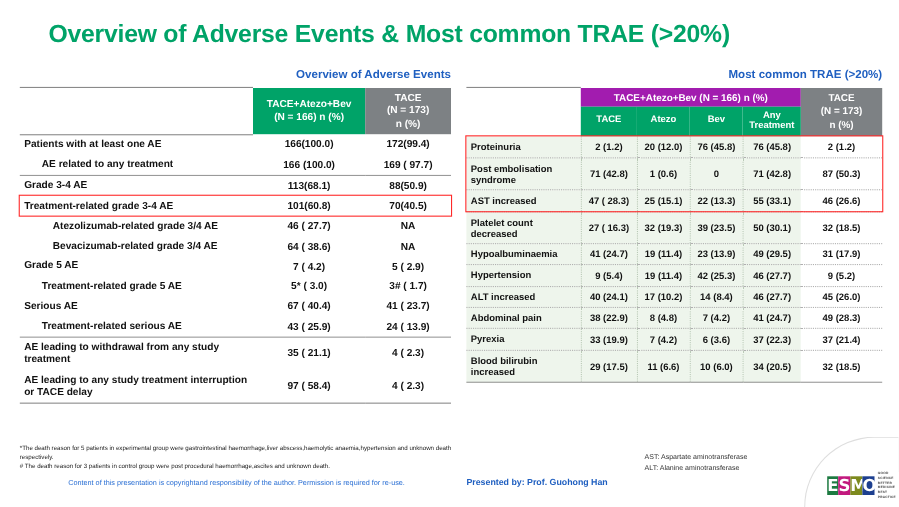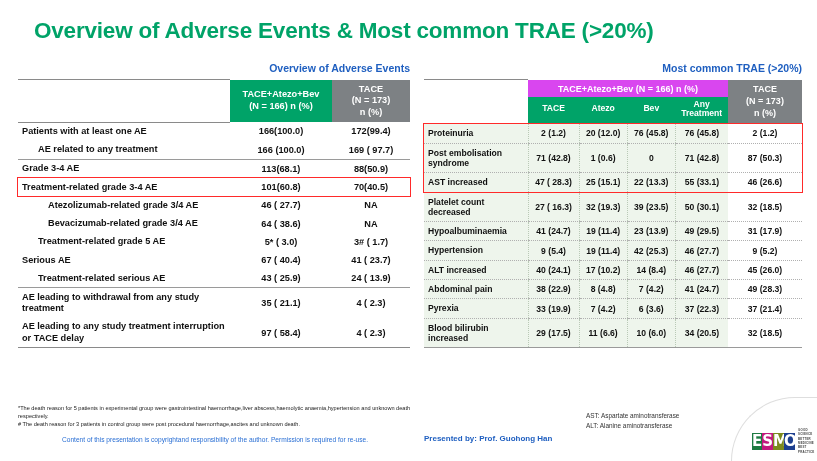--- a/index.html
+++ b/index.html
@@ -7,21 +7,21 @@
   body {
     font-family: "Liberation Sans", sans-serif;
     background: #ffffff;
     position: relative;
     overflow: hidden;
   }
 
   
   .slide-title {
     position: absolute;
-    left: 34px; top: 18px;
+    left: 44px; top: 18px;
     font-size: 22.5px;
     font-weight: bold;
     color: #00a368;
     letter-spacing: -0.2px;
     white-space: nowrap;
   }
 
   
   .panel-left  { position: absolute; left: 18px;  top: 62px; width: 392px; }
   .panel-right { position: absolute; left: 424px; top: 62px; width: 378px; }
@@ -93,21 +93,21 @@
   }
 
   
   .tbl-right { font-size: 8.6px; }
   .tbl-right .rblank {
     background: #fff;
     border-top: 1.4px solid #8a8a8a;
     width: 104px;
   }
   .tbl-right .grp-green {
-    background: #d946ef; color: #fff; font-weight: bold;
+    background: #a21caf; color: #fff; font-weight: bold;
     text-align: center; font-size: 9px; padding: 4px 2px 3px;
   }
   .tbl-right .sub-green {
     background: #00a368; color: #fff; font-weight: bold;
     text-align: center; font-size: 8.6px; padding: 3px 1px 5px;
     line-height: 1.15;
   }
   .tbl-right .hdr-grey2 {
     background: #7d8184; color: #fff; font-weight: bold;
     text-align: center; font-size: 9px; line-height: 1.3;
@@ -237,20 +237,25 @@
         </tr>
         <tr>
           <td class="lbl ind2">Atezolizumab-related grade 3/4 AE</td>
           <td class="val">46 ( 27.7)</td>
           <td class="val">NA</td>
         </tr>
         <tr>
           <td class="lbl ind2">Bevacizumab-related grade 3/4 AE</td>
           <td class="val">64 ( 38.6)</td>
           <td class="val">NA</td>
+        </tr>
+        <tr>
+          <td class="lbl">Grade 5 AE</td>
+          <td class="val">7 ( 4.2)</td>
+          <td class="val">5 ( 2.9)</td>
         </tr>
         <tr>
           <td class="lbl ind1">Treatment-related grade 5 AE</td>
           <td class="val">5* ( 3.0)</td>
           <td class="val">3# ( 1.7)</td>
         </tr>
         <tr>
           <td class="lbl">Serious AE</td>
           <td class="val">67 ( 40.4)</td>
           <td class="val">41 ( 23.7)</td>

